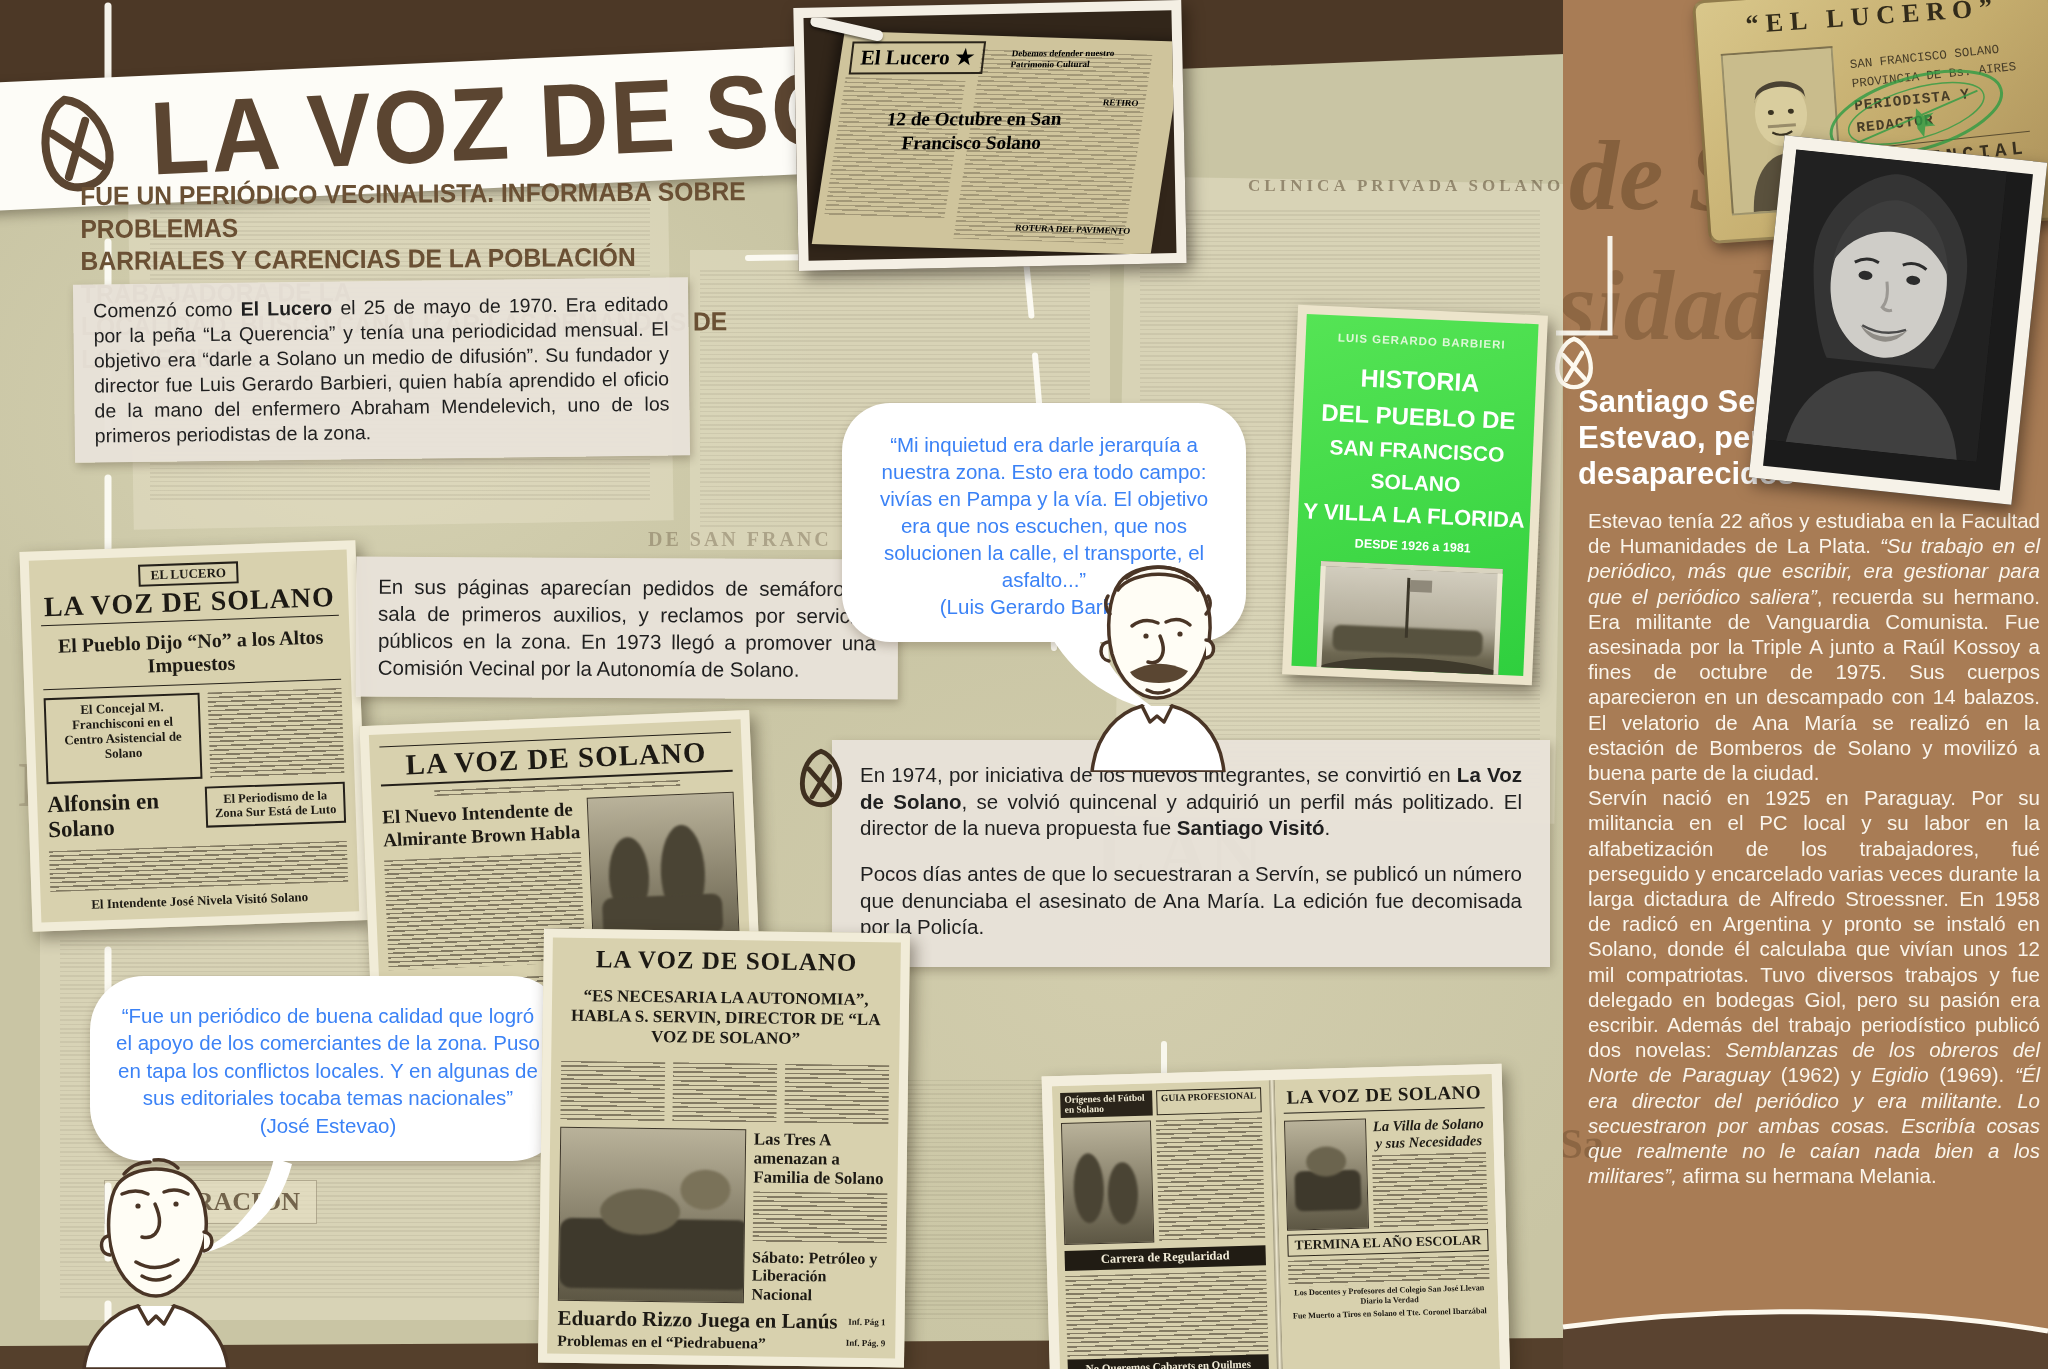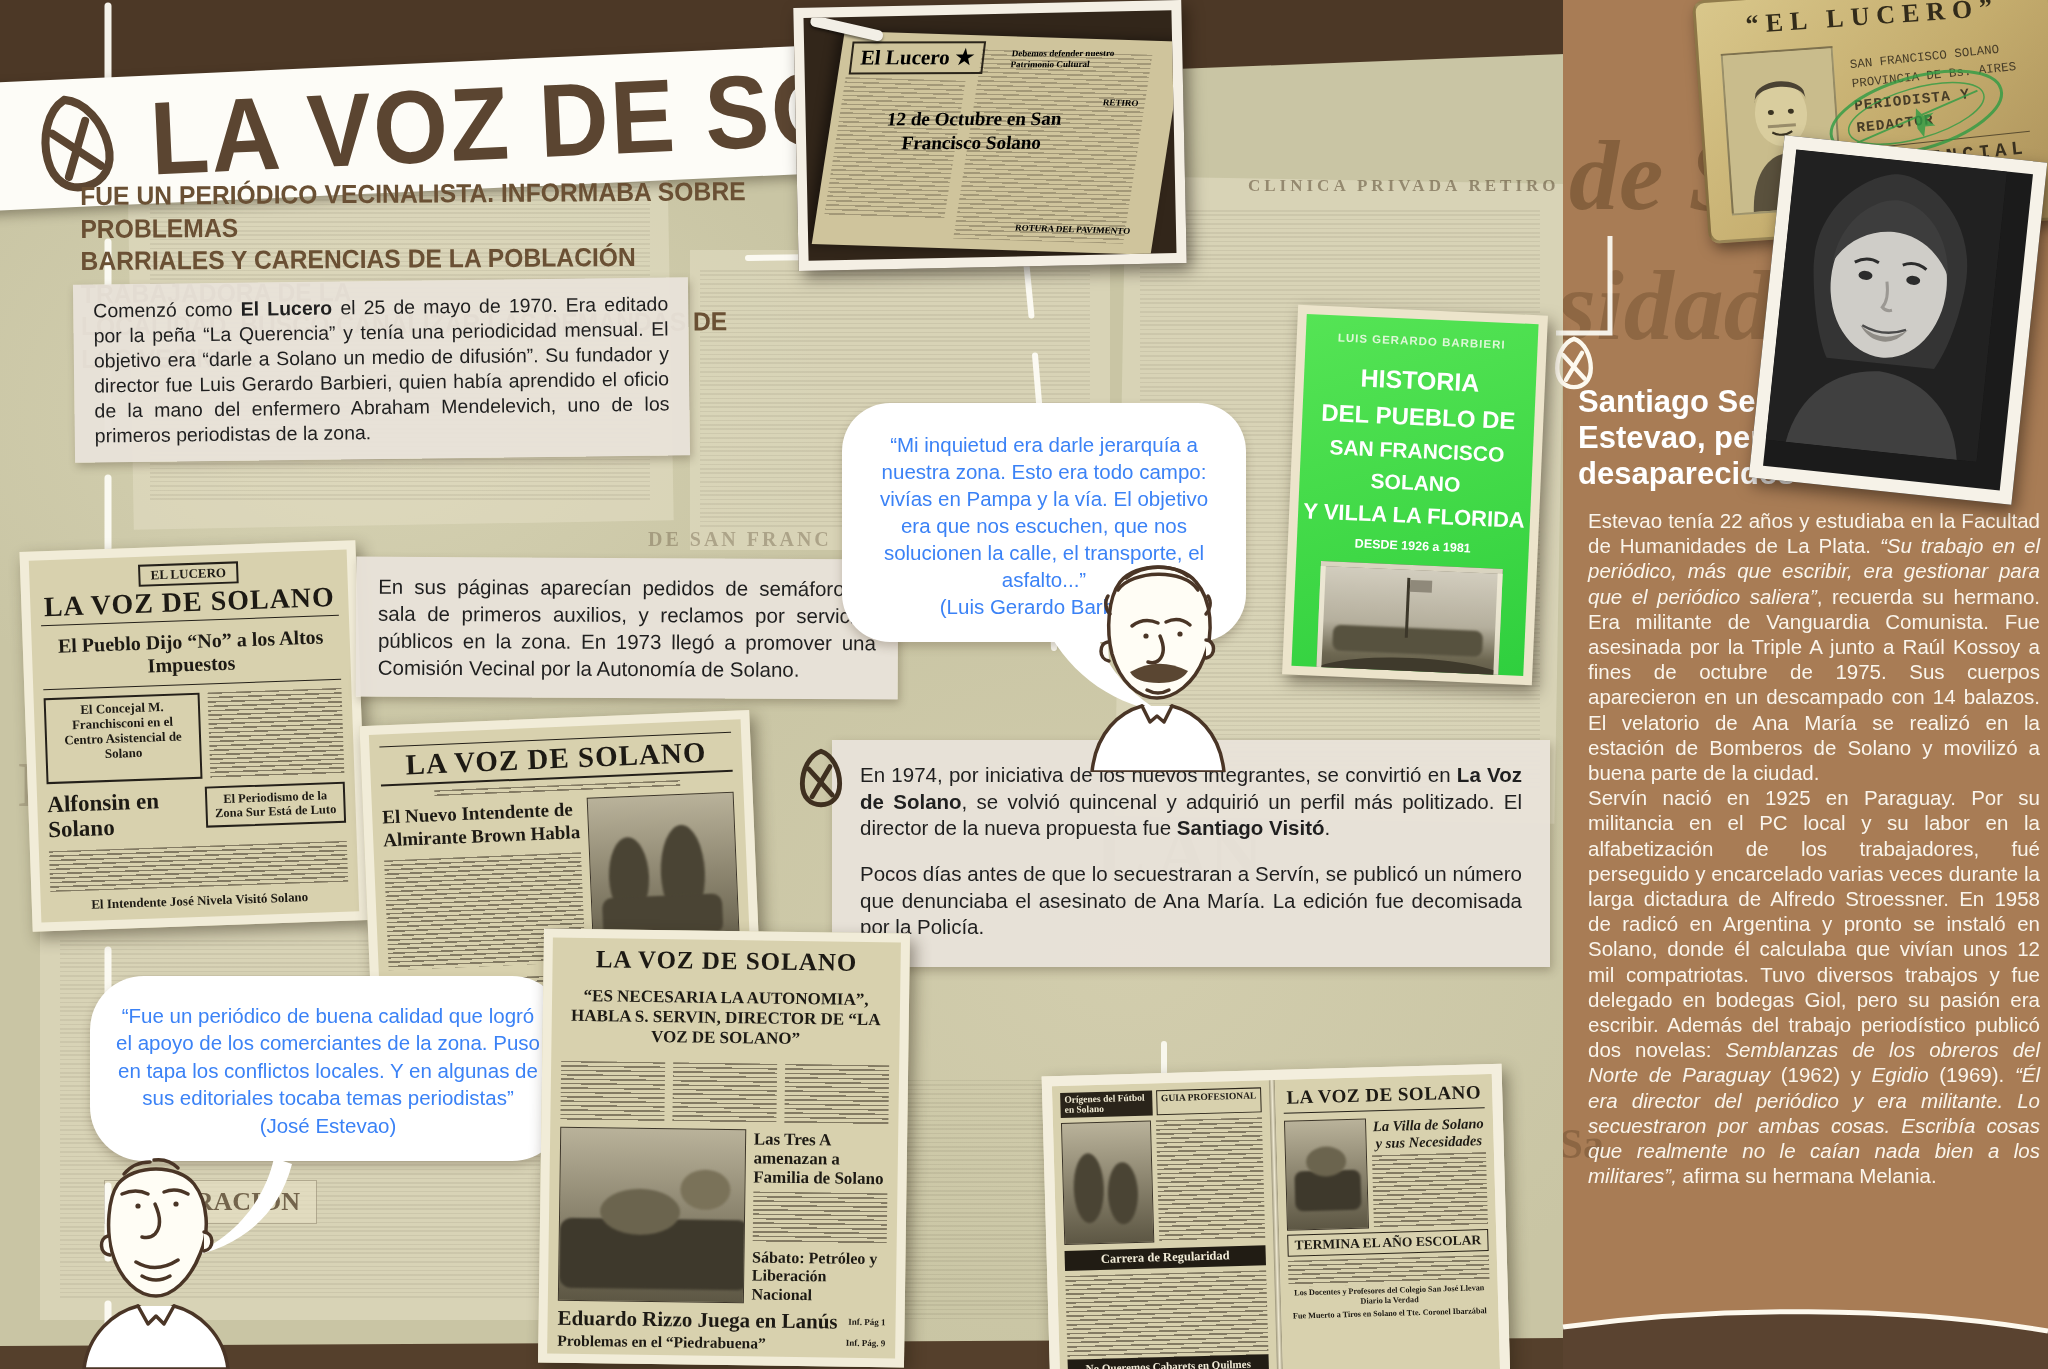--- a/index.html
+++ b/index.html
@@ -177,21 +177,21 @@
   <div class="ghostpage" style="left:130px;top:95px;width:540px;height:430px;transform:rotate(-1deg);"></div>
   <div class="ghostpage" style="left:690px;top:250px;width:420px;height:300px;"></div>
   <div class="ghostpage" style="left:1120px;top:180px;width:440px;height:640px;transform:rotate(1deg);"></div>
   <div class="ghostpage" style="left:40px;top:920px;width:520px;height:400px;"></div>
   <div class="flghost fl" style="left:150px;top:120px;width:500px;height:380px;"></div>
   <div class="flghost fl" style="left:700px;top:270px;width:390px;height:260px;"></div>
   <div class="flghost fl" style="left:1140px;top:210px;width:400px;height:580px;"></div>
   <div class="flghost fl" style="left:60px;top:940px;width:480px;height:360px;"></div>
   <div class="flghost fl" style="left:900px;top:1080px;width:240px;height:240px;"></div>
 
-  <div class="ghostword" style="left:1248px;top:176px;font-size:17px;letter-spacing:4px;opacity:.5;">CLINICA PRIVADA RETIRO</div>
+  <div class="ghostword" style="left:1248px;top:176px;font-size:17px;letter-spacing:4px;opacity:.5;">CLINICA PRIVADA SOLANO</div>
   <div class="ghostword" style="left:648px;top:528px;font-size:20px;letter-spacing:3px;opacity:.32;">DE SAN FRANC</div>
   <div class="ghostword" style="left:18px;top:748px;font-size:64px;opacity:.22;">NO</div>
   <div class="ghostword" style="left:1096px;top:812px;font-size:74px;opacity:.4;">L AN</div>
   <div class="ghostword" style="left:104px;top:1180px;font-size:26px;opacity:.75;background:rgba(230,224,196,.85);padding:6px 16px;border:1px solid rgba(70,55,35,.4);">ACLARACIÓN</div>
 
   <div class="topband"></div>
 
   <div class="rightcol">
     <div class="rc-ghost" style="left:6px;top:118px;font-size:100px;opacity:.8;">de Sol</div>
     <div class="rc-ghost" style="left:-6px;top:248px;font-size:100px;opacity:.6;">sidade</div>
@@ -416,21 +416,21 @@
         <div class="ref">Inf. Pág 1</div>
       </div>
       <div style="display:flex;align-items:center;gap:6px;">
         <div class="h5 grow">Problemas en el “Piedrabuena”</div>
         <div class="ref">Inf. Pág. 9</div>
       </div>
     </div>
   </div>
 
   <div id="bubble-estevao" class="bubble">
-    <div>“Fue un periódico de buena calidad que logró el apoyo de los comerciantes de la zona. Puso en tapa los conflictos locales. Y en algunas de sus editoriales tocaba temas periodistas” (José Estevao)</div>
+    <div>“Fue un periódico de buena calidad que logró el apoyo de los comerciantes de la zona. Puso en tapa los conflictos locales. Y en algunas de sus editoriales tocaba temas nacionales” (José Estevao)</div>
   </div>
   <svg class="tail" style="left:178px;top:1156px;" width="120" height="112" viewBox="0 0 120 112">
     <path d="M96 2 C86 48 52 86 6 102 C60 92 100 62 114 8 Z" fill="#ffffff"></path>
   </svg>
   <svg class="cartoon" style="left:58px;top:1140px;" width="196" height="229" viewBox="0 0 196 229">
     <g stroke="#4a3526" stroke-width="3.5" fill="none" stroke-linecap="round" stroke-linejoin="round">
       <path d="M26 229 C30 194 56 172 80 166 L98 176 L116 166 C140 172 166 194 170 229 Z" fill="#ffffff"></path>
       <path d="M80 166 L90 184 L98 176 L106 184 L116 166" fill="#ffffff"></path>
       <path d="M60 44 C76 24 120 24 136 44 C150 62 152 92 142 114 C132 140 114 156 98 156 C80 156 62 140 54 112 C48 90 50 58 60 44 Z" fill="#fffdf5"></path>
       <path d="M66 34 q10 -12 26 -12"></path>

